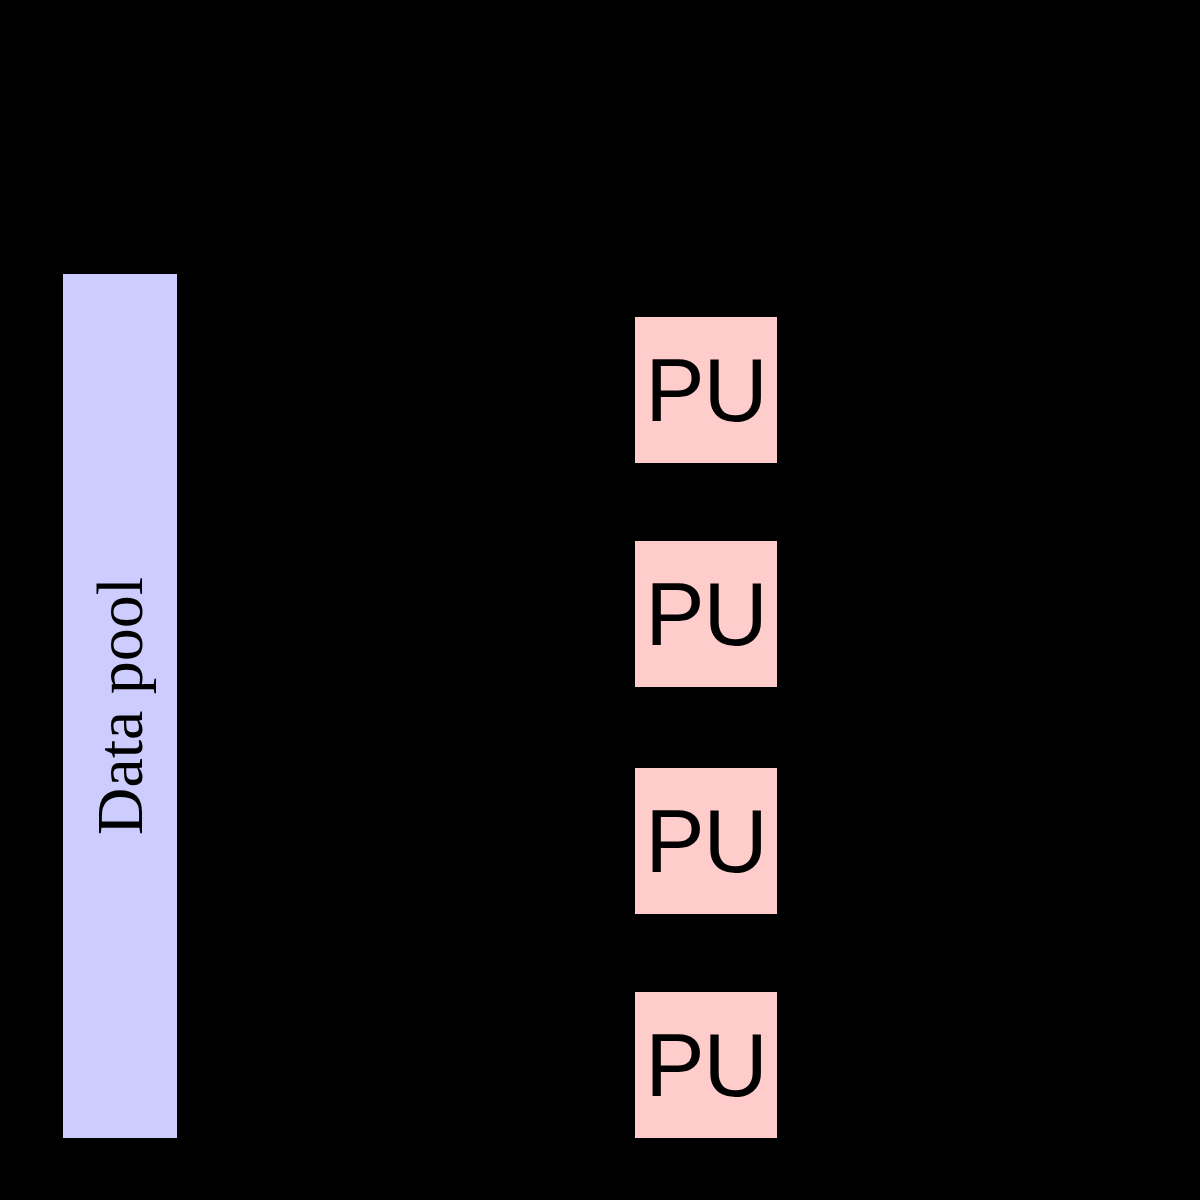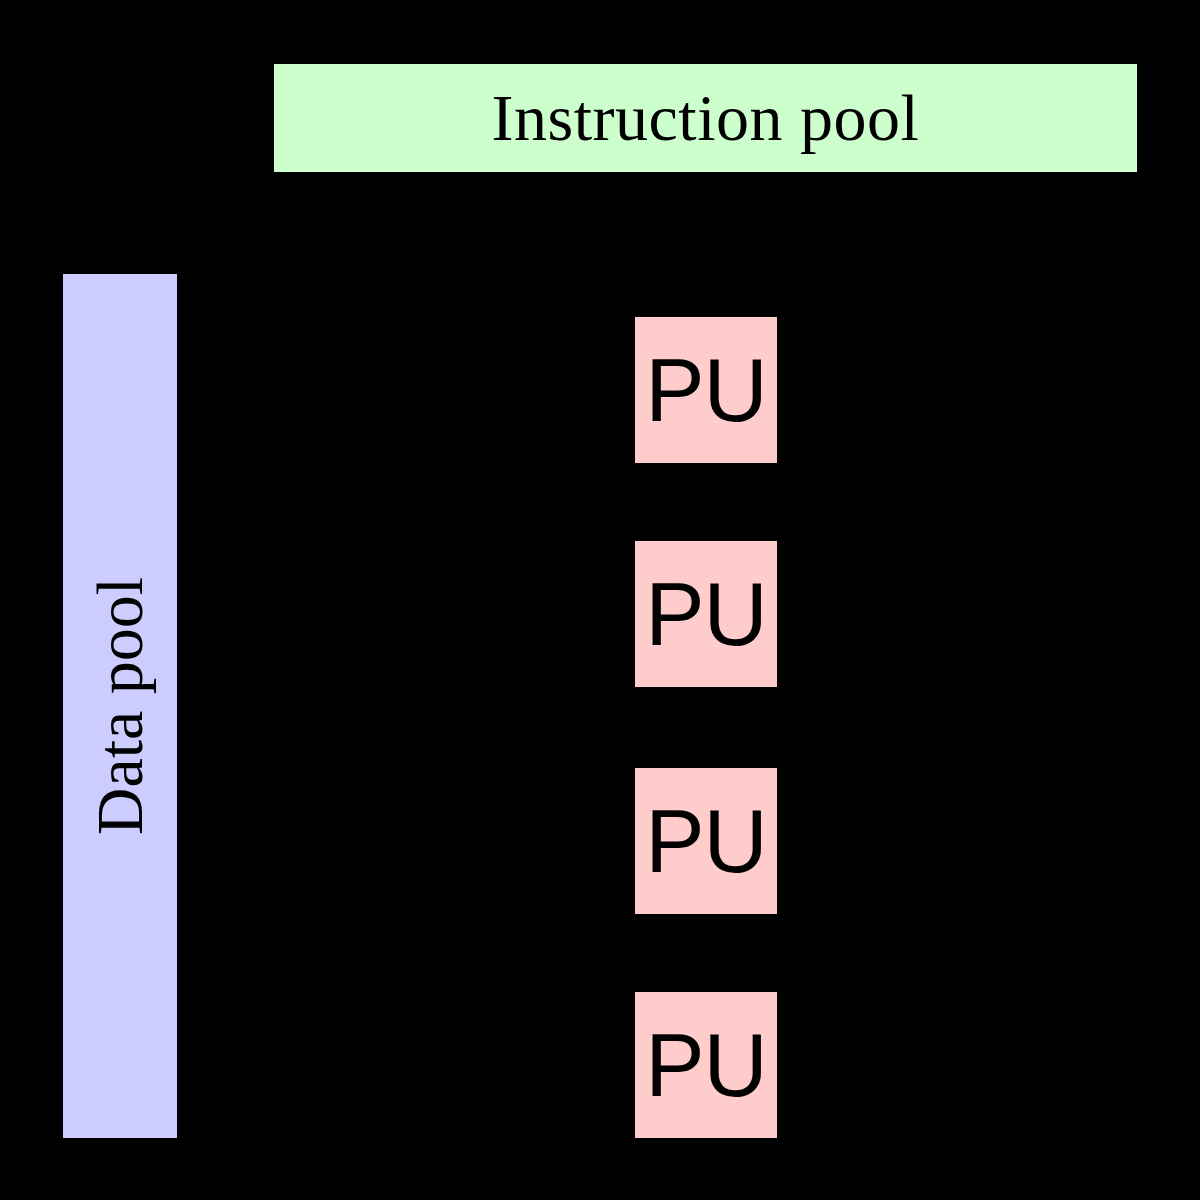--- a/index.html
+++ b/index.html
@@ -88,23 +88,20 @@
     letter-spacing: -1px;
     white-space: nowrap;
     user-select: none;
   }
 </style>
 </head>
 <body>
 
 <div id="canvas">
 
-  <div class="instruction-pool">
-    <span class="instruction-pool-label">Instruction pool</span>
-  </div>
 
   <div class="data-pool">
     <span class="data-pool-label">Data pool</span>
   </div>
 
   <div class="pu-column">
     <div class="pu-box" style="top:0px;">
       <span class="pu-box-label">PU</span>
     </div>
     <div class="pu-box" style="top:224px;">

